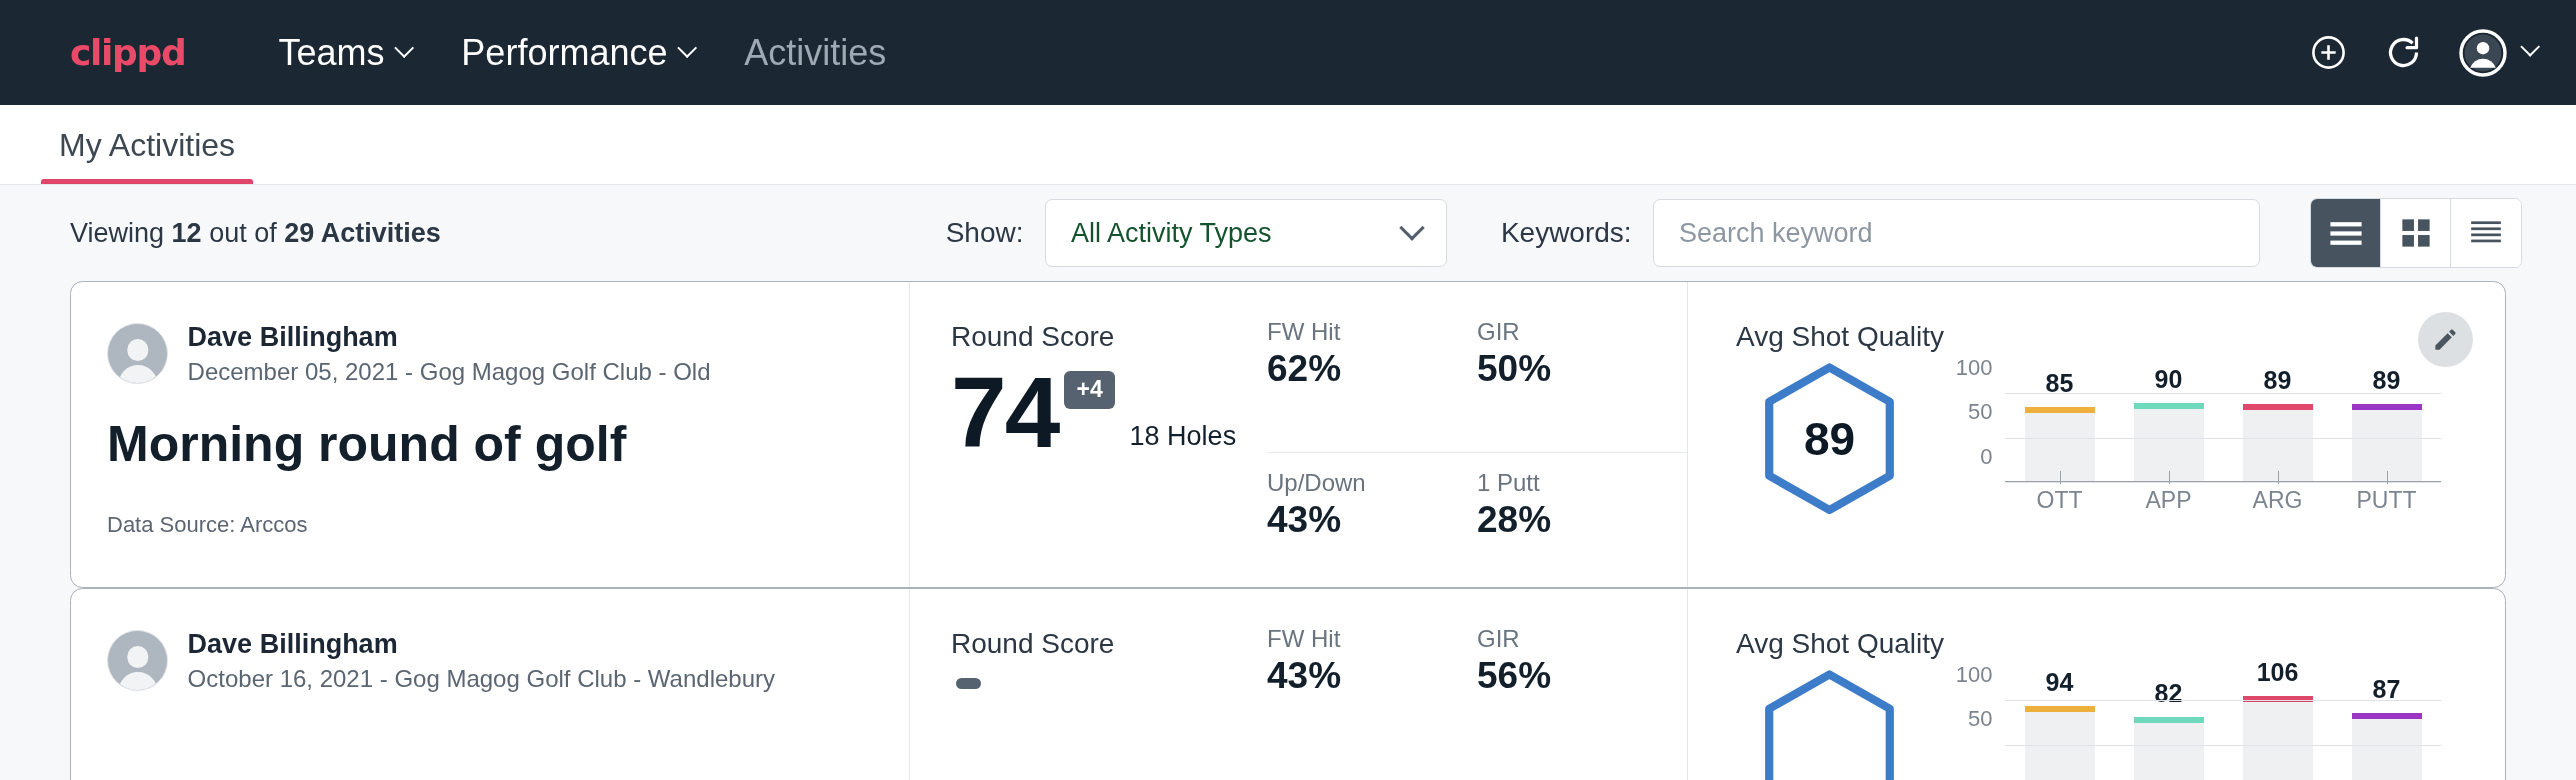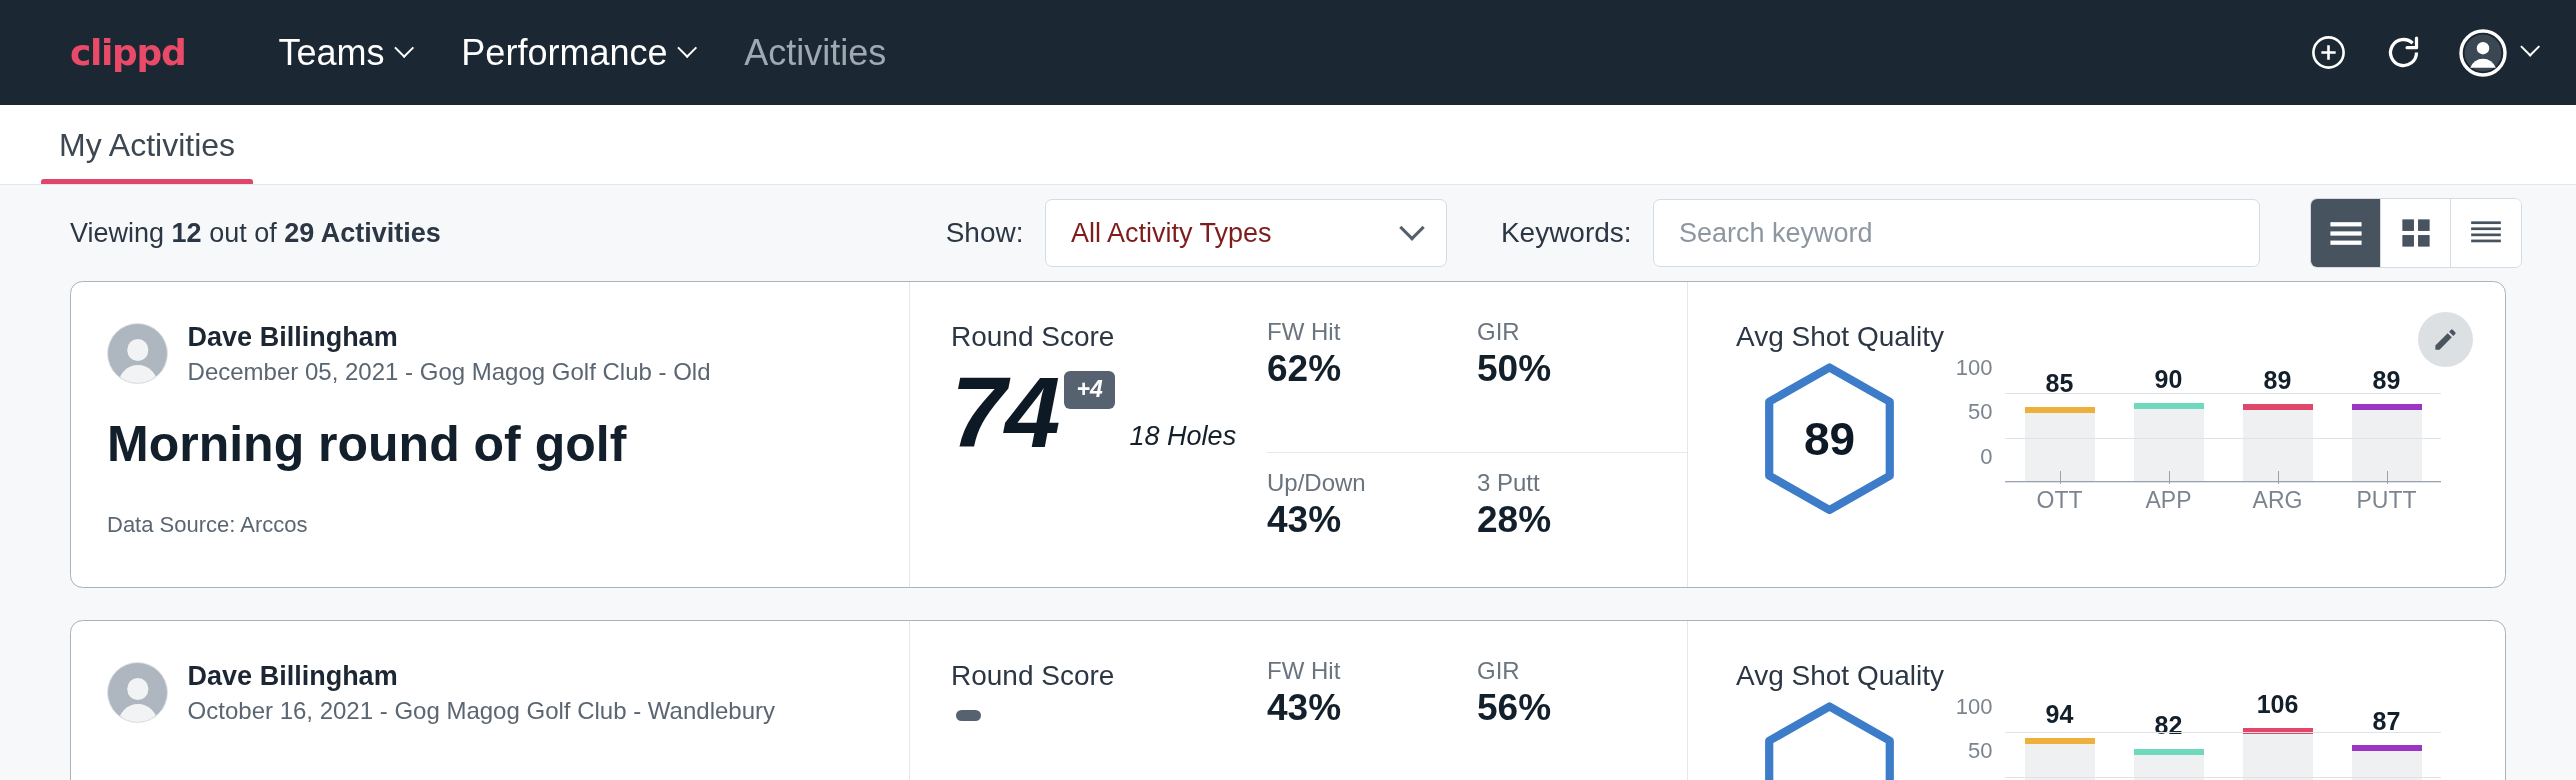--- a/index.html
+++ b/index.html
@@ -94,21 +94,21 @@
     gap: 0;
   }
   .lbl { font-size: 28px; color: #2b3744; margin-right: 21.4px; white-space: nowrap; }
   .select {
     width: 402px; height: 68px;
     background: #ffffff;
     border: 0.9px solid #d6dbe1;
     border-radius: 7.1px;
     display: flex; align-items: center;
     padding: 0 25px;
-    font-size: 27px; color: #7f1d1d;
+    font-size: 27px; color: #14532d;
     cursor: pointer;
     margin-right: 54px;
   }
   .select .sel-val { flex: 1; }
   .sel-chev {
     width: 18px; height: 18px;
     border-right: 3.6px solid #55606c;
     border-bottom: 3.6px solid #55606c;
     transform: rotate(45deg) translate(-3.6px,-3.6px);
   }
@@ -143,21 +143,20 @@
   
   .cards { padding: 0 70px; }
   .card {
     background: #ffffff;
     border: 0.9px solid #aab2bb;
     border-radius: 12.5px;
     height: 307px;
     display: flex;
     align-items: stretch;
     position: relative;
-    margin-bottom: 32px;
   }
   .card-col { padding: 39px 0 0 0; }
 
   .col-info { width: 839px; padding-left: 36px; border-right: 0.9px solid #e3e6ea; }
   .id-row { display: flex; align-items: center; gap: 19.6px; }
   .avatar-sm {
     width: 61px; height: 61px; border-radius: 50%;
     background: #aeb6bf;
     border: 1.8px solid #e3e6ea;
     position: relative; overflow: hidden;
@@ -173,21 +172,21 @@
     width: 39px; height: 30px; border-radius: 19.6px 19.6px 0 0;
     background:#f2f3f5; transform: translateX(-50%);
   }
   .name { font-size: 27px; font-weight: bold; color: #1c2733; line-height: 1.25; }
   .meta { font-size: 24px; color: #5b6672; margin-top: 3.6px; }
   .card-title { font-size: 50px; font-weight: bold; color: #13202c; margin-top: 28.6px; }
   .datasource { font-size: 22px; color: #5b6672; margin-top: 39px; }
 
   .col-score { width: 357px; padding-left: 41px; }
   .col-head { font-size: 28px; color: #2b3744; }
-  .score-row { display: flex; align-items: flex-end; margin-top: 12.5px; font-style: italic; }
+  .score-row { display: flex; align-items: flex-end; margin-top: 12.5px; }
   .score-num {
     font-size: 100px; font-weight: bold; color: #0d1a26;
     line-height: 0.92; letter-spacing: -1.8px;
   }
   .score-badge {
     background: #566270; color: #fff;
     font-size: 23px; font-weight: bold;
     border-radius: 6.2px;
     padding: 5.4px 12.5px;
     align-self: flex-start;
@@ -375,21 +374,21 @@
       </div>
       <div class="stat stat-top">
         <div class="stat-lbl">GIR</div>
         <div class="stat-val">50%</div>
       </div>
       <div class="stat stat-bot">
         <div class="stat-lbl">Up/Down</div>
         <div class="stat-val">43%</div>
       </div>
       <div class="stat stat-bot">
-        <div class="stat-lbl">3 Putt</div>
+        <div class="stat-lbl">1 Putt</div>
         <div class="stat-val">28%</div>
       </div>
     </div>
 
     <div class="card-col col-quality">
       <div class="col-head">Avg Shot Quality</div>
       <div class="quality-body">
         <div class="hex">
           <svg viewBox="0 0 100 112">
             <polygon points="50,4 94,29 94,83 50,108 6,83 6,29" fill="none" stroke="#3d7cc9" stroke-width="6" stroke-linejoin="round"></polygon>

